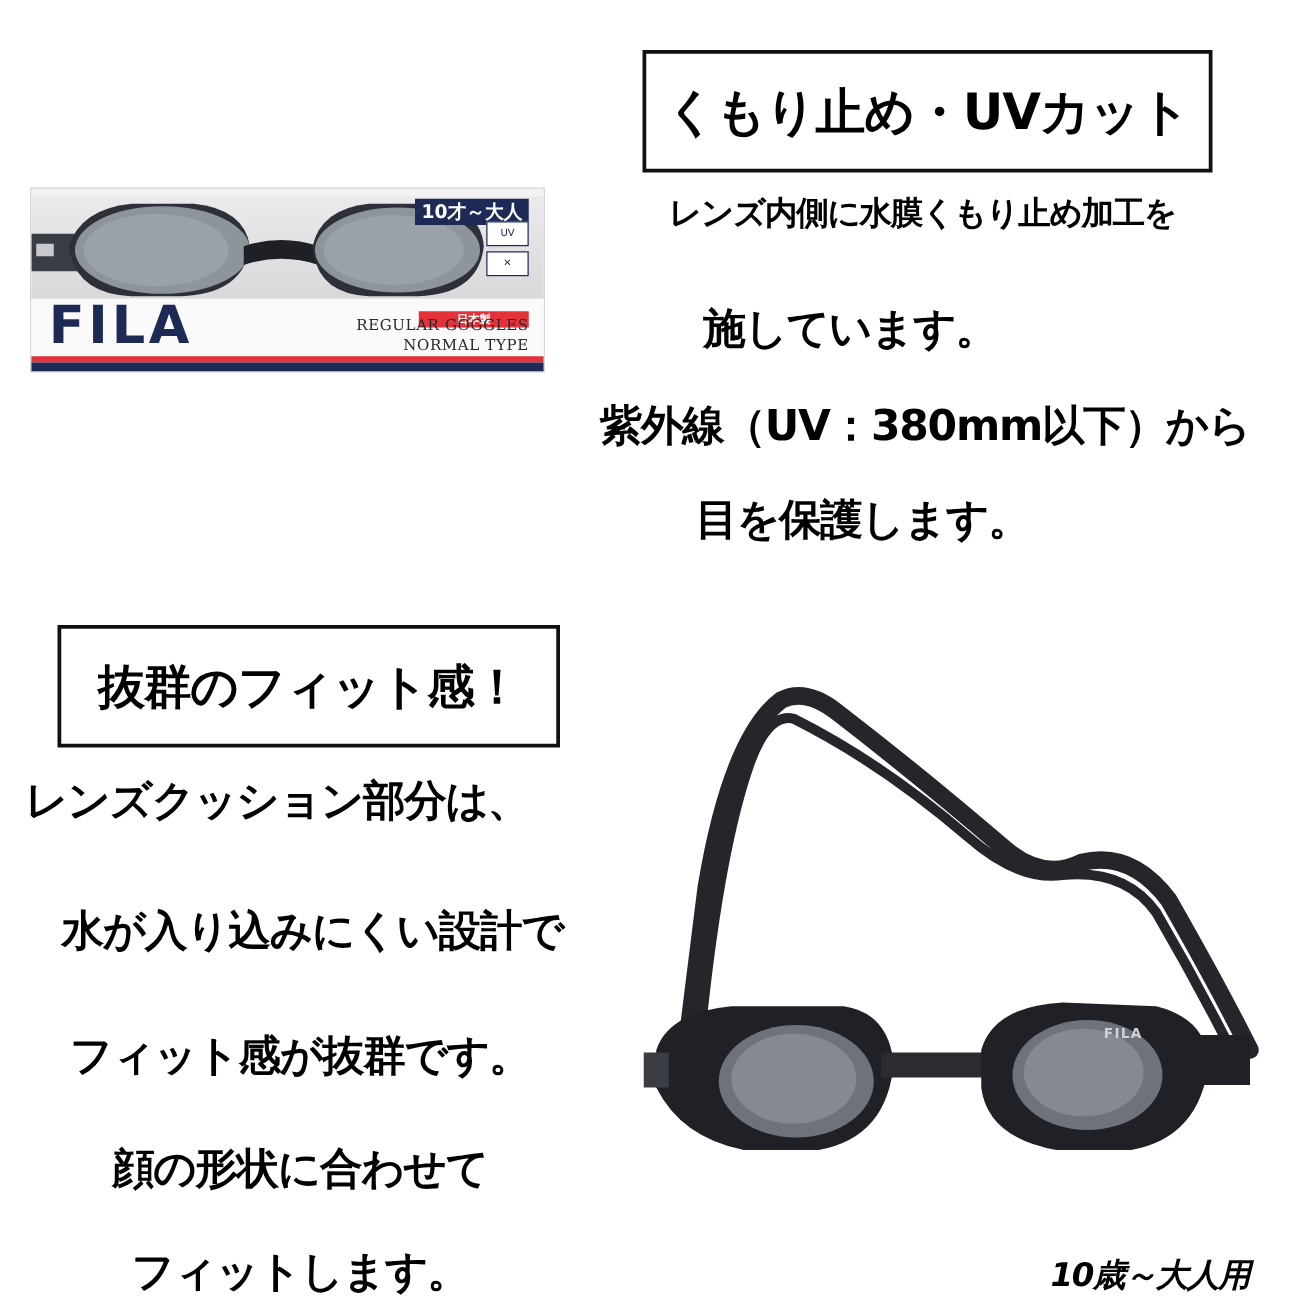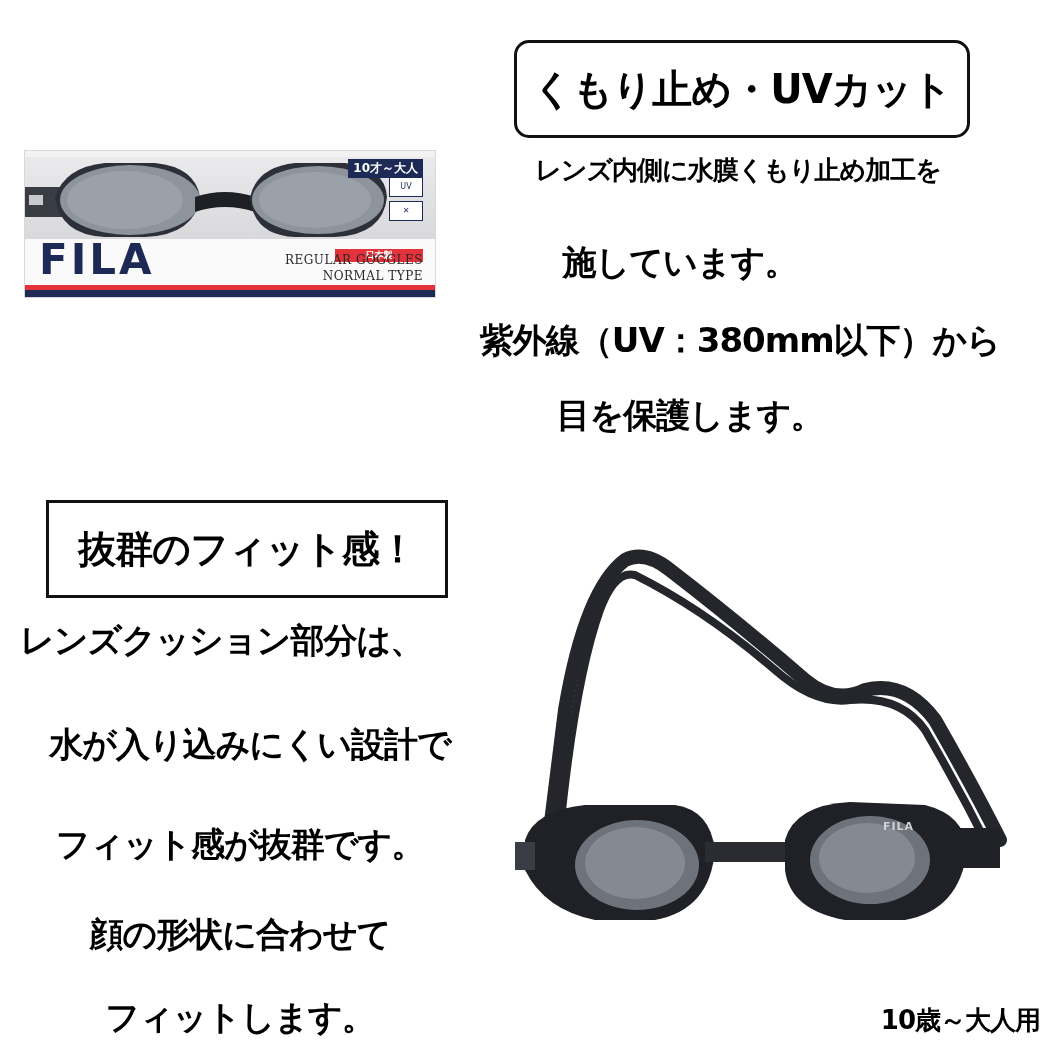--- a/index.html
+++ b/index.html
@@ -11,21 +11,21 @@
   .line { position:absolute; white-space:nowrap; font-weight:bold; text-align:center; letter-spacing:-1px; }
 
   
   #pkg { left:24px; top:150px; width:412px; height:148px; background:#f3f3f4; border:1px solid #d8d8da; box-sizing:border-box; overflow:hidden; }
   #pkg .window { position:absolute; left:0; top:6px; width:100%; height:82px; background:linear-gradient(#eaeaec,#d9d9dc); }
   #pkg .lower { position:absolute; left:0; top:88px; width:100%; height:46px; background:#fafafa; }
   #pkg .stripe-red { position:absolute; left:0; top:134px; width:100%; height:5px; background:#e4323a; }
   #pkg .stripe-navy { position:absolute; left:0; top:139px; width:100%; height:9px; background:#1d2a56; }
   .fila-logo { position:absolute; left:14px; top:88px; font-family:"DejaVu Sans", sans-serif; font-weight:bold; font-size:42px; letter-spacing:3px; color:#1d2a56; line-height:1; }
   .pkg-text { position:absolute; right:12px; font-family:"DejaVu Serif", serif; font-size:12px; color:#2a2a2a; letter-spacing:0.5px; }
-  .badge-age { position:absolute; right:12px; top:8px; background:#1d2a56; color:#fff; font-size:12px; padding:1px 5px; font-weight:bold; }
+  .badge-age { position:absolute; right:12px; top:8px; background:#1d2a56; color:#fff; font-size:15px; padding:1px 5px; font-weight:bold; }
   .badge-jp { position:absolute; right:12px; top:98px; width:88px; background:#e4323a; color:#fff; font-size:9px; text-align:center; font-weight:bold; }
   .icon-box { position:absolute; right:12px; width:32px; height:18px; background:#fff; border:1px solid #1d2a56; font-size:8px; color:#1d2a56; text-align:center; line-height:18px; }
 
   
   #goggle-photo { left:505px; top:530px; width:540px; height:440px; }
 </style>
 </head>
 <body>
 
 <div id="pkg" class="abs">
@@ -47,21 +47,21 @@
   <div class="icon-box" style="top:50px;">✕</div>
   <div class="lower"></div>
   <div class="fila-logo">FILA</div>
   <div class="badge-jp">日本製</div>
   <div class="pkg-text" style="top:102px;">REGULAR GOGGLES</div>
   <div class="pkg-text" style="top:118px;">NORMAL TYPE</div>
   <div class="stripe-red"></div>
   <div class="stripe-navy"></div>
 </div>
 
-<div class="abs boxed" style="left:514px; top:40px; width:456px; height:98px;border-radius:15px;">
+<div class="abs boxed" style="left:514px; top:40px; width:456px; height:98px;">
   <span class="bold" style="font-size:40px; letter-spacing:-1px;">くもり止め・UVカット</span>
 </div>
 <div class="line" style="left:438px; top:153px; width:600px; font-size:26px;">レンズ内側に水膜くもり止め加工を</div>
 <div class="line" style="left:440px; top:240px; width:480px; font-size:34px;">施しています。</div>
 <div class="line" style="left:440px; top:318px; width:600px; font-size:34px;">紫外線（UV：380mm以下）から</div>
 <div class="line" style="left:440px; top:393px; width:500px; font-size:34px;">目を保護します。</div>
 
 <div class="abs boxed" style="left:46px; top:500px; width:402px; height:98px;">
   <span class="bold" style="font-size:38px; letter-spacing:-1px;">抜群のフィット感！</span>
 </div>
@@ -83,13 +83,13 @@
     <rect x="200" y="312" width="85" height="20" fill="#2a2c31"></rect>
     <path d="M280 310 Q290 275 345 272 L420 275 Q460 285 462 320 Q455 380 400 390 L340 390 Q285 380 280 340Z" fill="#1f2126"></path>
     <ellipse cx="365" cy="330" rx="60" ry="44" fill="#6e737b"></ellipse>
     <ellipse cx="362" cy="328" rx="48" ry="35" fill="#858a92"></ellipse>
     <rect x="455" y="298" width="40" height="40" fill="#1f2126"></rect>
     <rect x="10" y="312" width="20" height="28" fill="#3a3d43"></rect>
   </svg>
   <div class="abs" style="left:378px; top:290px; font-size:11px; color:#d0d2d6; font-weight:bold; letter-spacing:1px;">FILA</div>
 </div>
 
-<div class="line" style="left:800px; top:1003px; width:240px; font-size:26px; text-align:right;">10歳～大人用</div>
+<div class="line" style="left:800px; top:1003px; width:240px; font-size:26px; text-align:center;font-style:italic;">10歳～大人用</div>
 
 </body></html>

